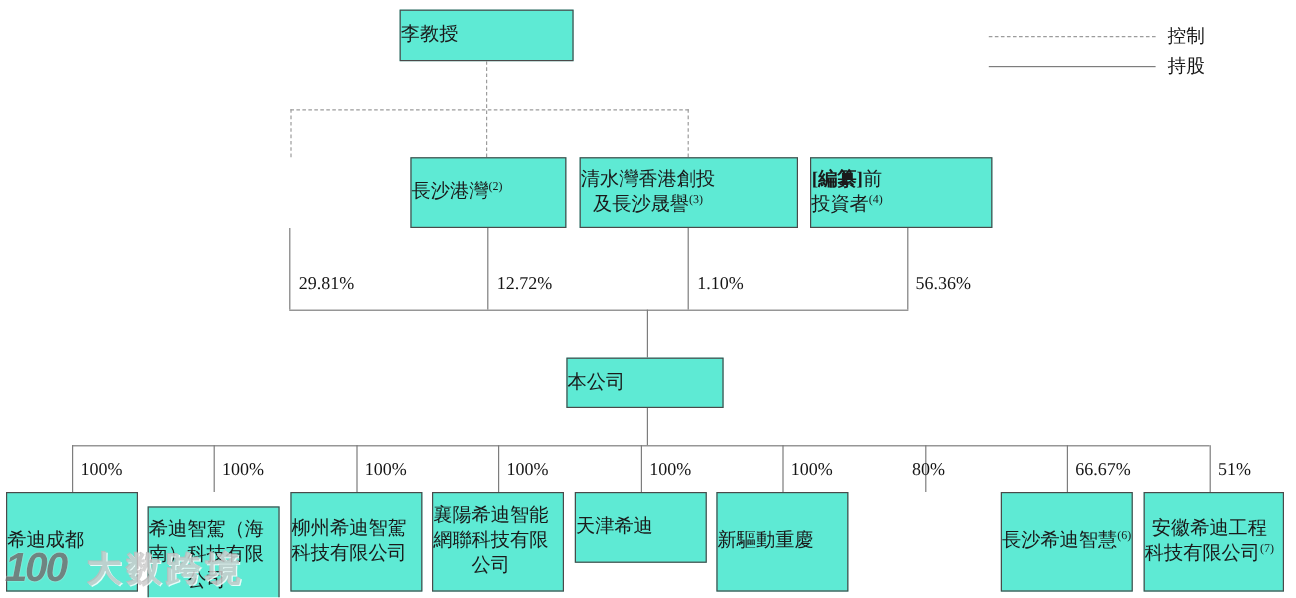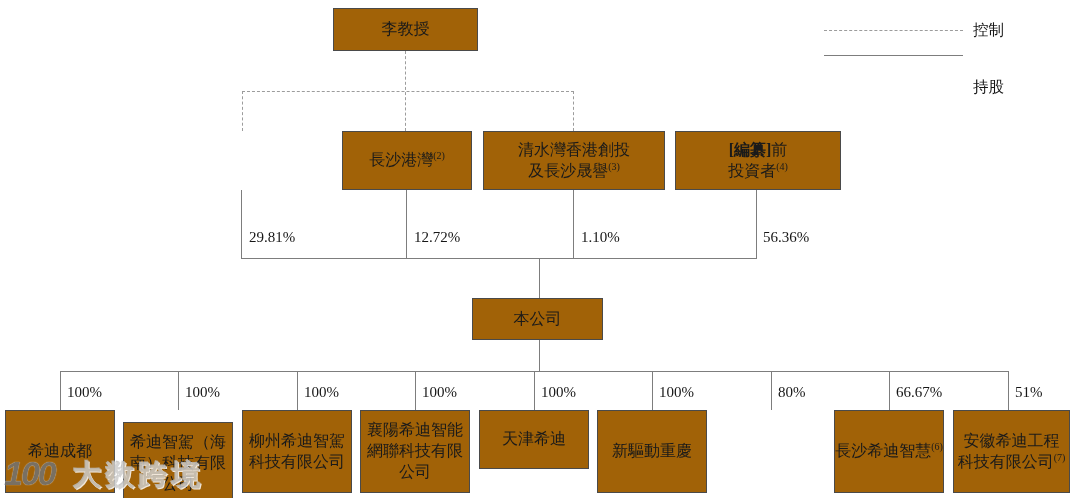--- a/index.html
+++ b/index.html
@@ -2,22 +2,22 @@
 <html><head>
 <meta charset="utf-8">
 <style>
   html,body{margin:0;padding:0;background:#fff;}
   .stage{
     position:relative;width:1080px;height:498px;background:#fff;overflow:hidden;
     font-family:"Liberation Serif","DejaVu Serif",serif;color:#1a1a1a;
   }
   
   .box{
-    position:absolute;border:1.5px solid #4a4a4a;background:#a16207;
-    display:flex;align-items:center;justify-content:center;
+    position:absolute;border:1.5px solid #4a4a4a;background:#5eead4;
+    display:flex;align-items:center;justify-content:flex-start;
     text-align:center;font-size:16px;line-height:1.3;box-sizing:border-box;
   }
   .lbl{white-space:pre-line;}
   .box sup{font-size:10px;line-height:0;vertical-align:6px;letter-spacing:0;}
   .box b{font-weight:bold;}
   
   .sl{position:absolute;background:#7d7d7d;}
   .sl.h{height:1px;}
   .sl.v{width:1px;}
   .dl{position:absolute;}
@@ -43,39 +43,39 @@
   }
 </style>
 </head>
 <body>
 
 <div class="stage">
 
   <div class="dl h" style="left:824px;top:30px;width:139px;"></div>
   <div class="legend-label" style="left:973px;top:20px;">控制</div>
   <div class="sl h" style="left:824px;top:55px;width:139px;"></div>
-  <div class="legend-label" style="left:973px;top:45px;margin-top:32px;">持股</div>
+  <div class="legend-label" style="left:973px;top:45px;">持股</div>
 
   <div class="box" style="left:333px;top:8px;width:145px;height:43px;">
     <span class="lbl">李教授</span>
   </div>
 
   <div class="dl v" style="left:405px;top:51px;height:80px;"></div>
   <div class="dl h" style="left:242px;top:91px;width:332px;"></div>
   <div class="dl v" style="left:242px;top:91px;height:40px;"></div>
   <div class="dl v" style="left:573px;top:91px;height:40px;"></div>
 
   <div class="box" style="left:342px;top:131px;width:130px;height:59px;">
     <span><span class="lbl">長沙港灣</span><sup>(2)</sup></span>
   </div>
   <div class="box" style="left:483px;top:131px;width:182px;height:59px;">
     <span><span class="lbl">清水灣香港創投
 及長沙晟譽</span><sup>(3)</sup></span>
   </div>
-  <div class="box" style="left:675px;top:131px;width:166px;height:59px;">
+  <div class="box" style="left:675px;top:131px;width:152px;height:59px;">
     <span><b>[編纂]</b><span class="lbl">前
 投資者</span><sup>(4)</sup></span>
   </div>
 
   <div class="sl v" style="left:241px;top:190px;height:68px;"></div>
   <div class="sl v" style="left:406px;top:190px;height:68px;"></div>
   <div class="sl v" style="left:573px;top:190px;height:68px;"></div>
   <div class="sl v" style="left:756px;top:190px;height:68px;"></div>
   <div class="sl h" style="left:241px;top:258px;width:516px;"></div>
   <div class="sl v" style="left:539px;top:258px;height:40px;"></div>
@@ -100,21 +100,21 @@
   <div class="sl v" style="left:771px;top:371px;height:39px;"></div>
   <div class="sl v" style="left:889px;top:371px;height:39px;"></div>
   <div class="sl v" style="left:1008px;top:371px;height:39px;"></div>
 
   <div class="pct" style="left:67px;top:384px;">100%</div>
   <div class="pct" style="left:185px;top:384px;">100%</div>
   <div class="pct" style="left:304px;top:384px;">100%</div>
   <div class="pct" style="left:422px;top:384px;">100%</div>
   <div class="pct" style="left:541px;top:384px;">100%</div>
   <div class="pct" style="left:659px;top:384px;">100%</div>
-  <div class="pct" style="left:778px;top:384px;text-align:right;">80%</div>
+  <div class="pct" style="left:760px;top:384px;text-align:right;">80%</div>
   <div class="pct" style="left:896px;top:384px;">66.67%</div>
   <div class="pct" style="left:1015px;top:384px;">51%</div>
 
   <div class="box" style="left:5px;top:410px;width:110px;height:83px;">
     <span><span class="lbl">希迪成都</span><sup></sup></span>
   </div>
   <div class="box" style="left:123px;top:410px;width:110px;height:83px;margin-top:12px;">
     <span><span class="lbl">希迪智駕（海
 南）科技有限
 公司</span><sup></sup></span>

